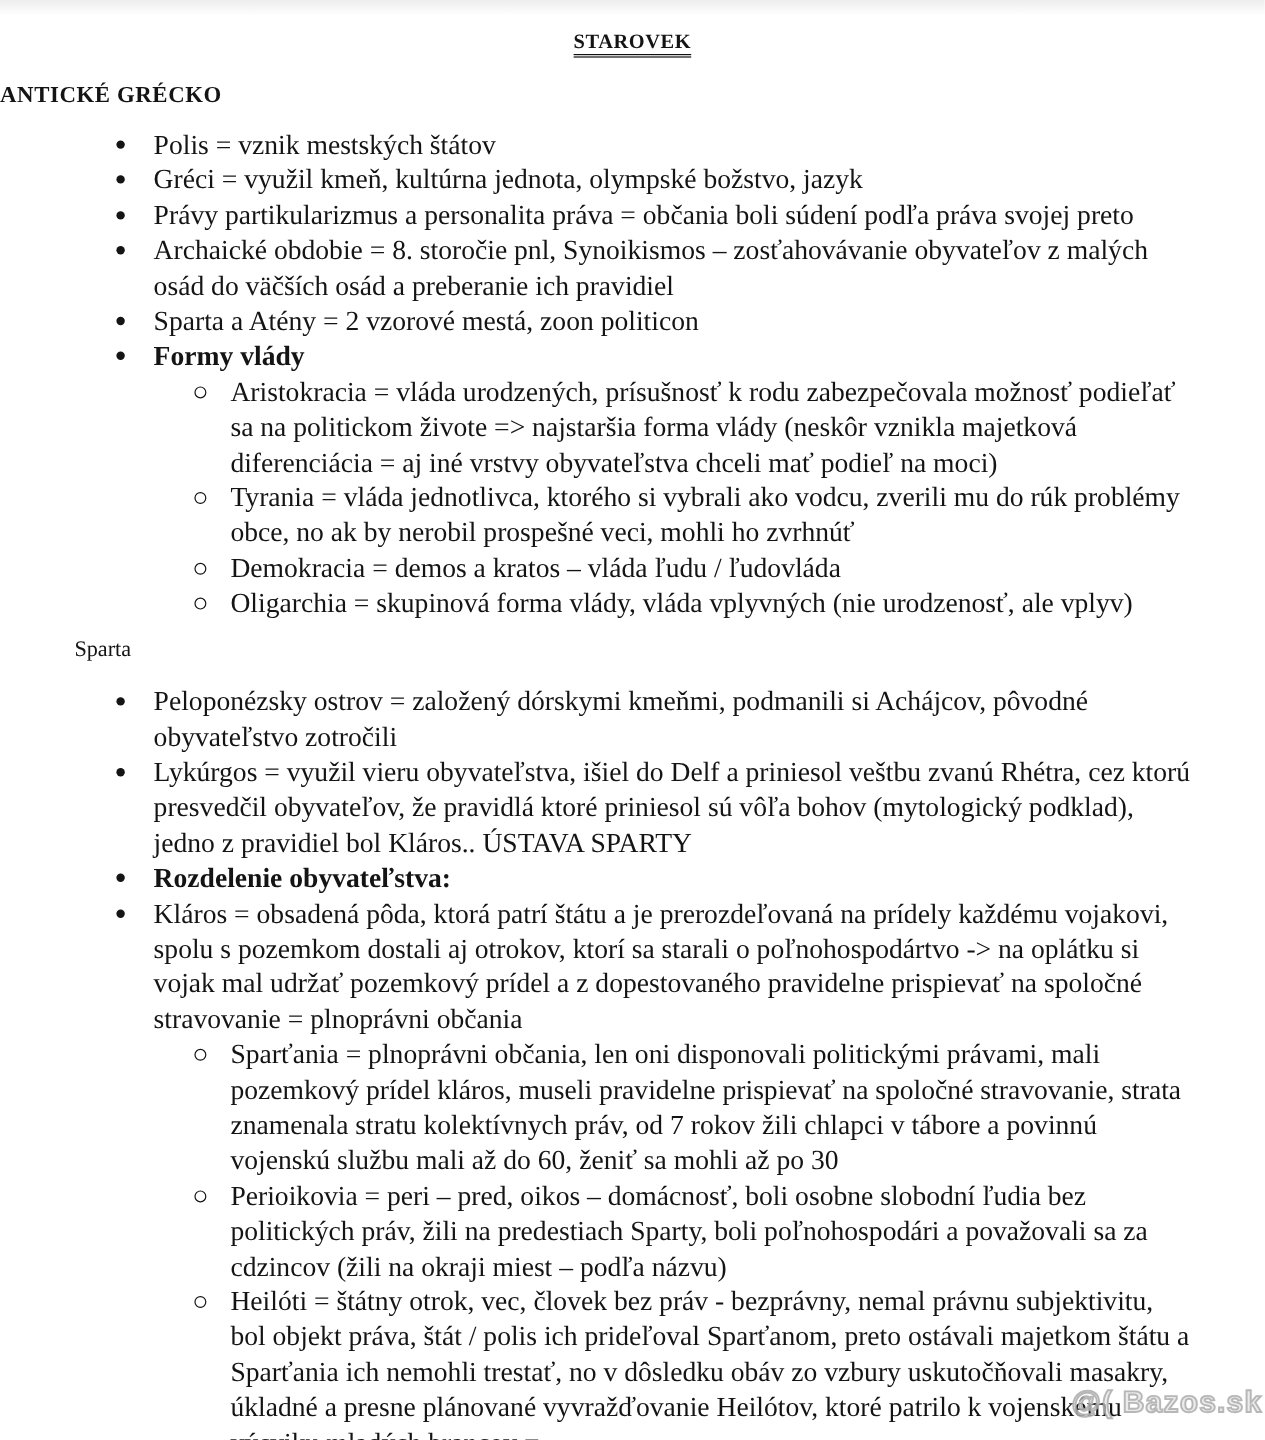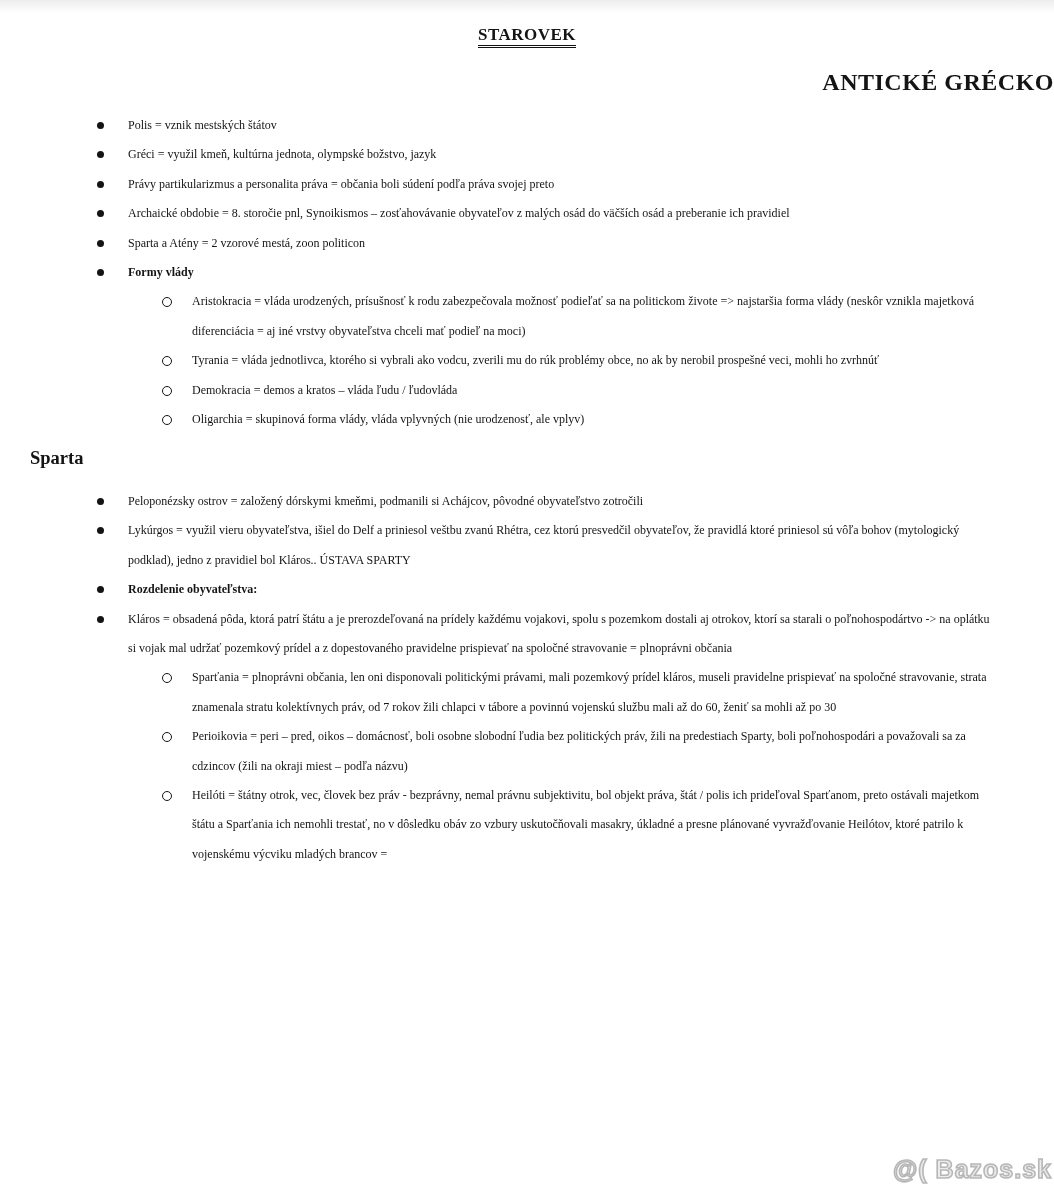--- a/index.html
+++ b/index.html
@@ -29,31 +29,31 @@
     font-weight: bold;
     letter-spacing: 0.5px;
   }
   .doc-title .underlined {
     display: inline-block;
     border-bottom: 3px double #111;
     padding-bottom: 0px;
   }
   .doc-subtitle {
     margin-top: 21px;
-    text-align: right;
-    font-size: 24px;
+    text-align: left;
+    font-size: 19px;
     font-weight: bold;
     letter-spacing: 0.5px;
   }
   .list {
     margin-top: 15px;
   }
   .row {
     display: flex;
-    font-size: 12px;
+    font-size: 23px;
     line-height: 29.4px;
   }
   .row .txt {
     flex: 1;
     padding-right: 62px;
   }
   .row.bold .txt {
     font-weight: bold;
   }
   .l1 { padding-left: 95px; }
@@ -85,24 +85,24 @@
     top: 10px;
     width: 8px;
     height: 8px;
     border: 1.4px solid #141414;
     border-radius: 50%;
     background: transparent;
   }
   .section-heading {
     margin-top: 10px;
     margin-bottom: 13px;
-    padding-left: 30px;
+    padding-left: 62px;
     font-size: 18.5px;
     line-height: 29.4px;
-    font-weight: bold;
+    font-weight: normal;
   }
   .watermark {
     position: absolute;
     right: 2px;
     bottom: 16px;
     font-family: "Liberation Sans", sans-serif;
     font-weight: bold;
     font-size: 25px;
     letter-spacing: 1px;
     color: rgba(255, 255, 255, 0.35);

